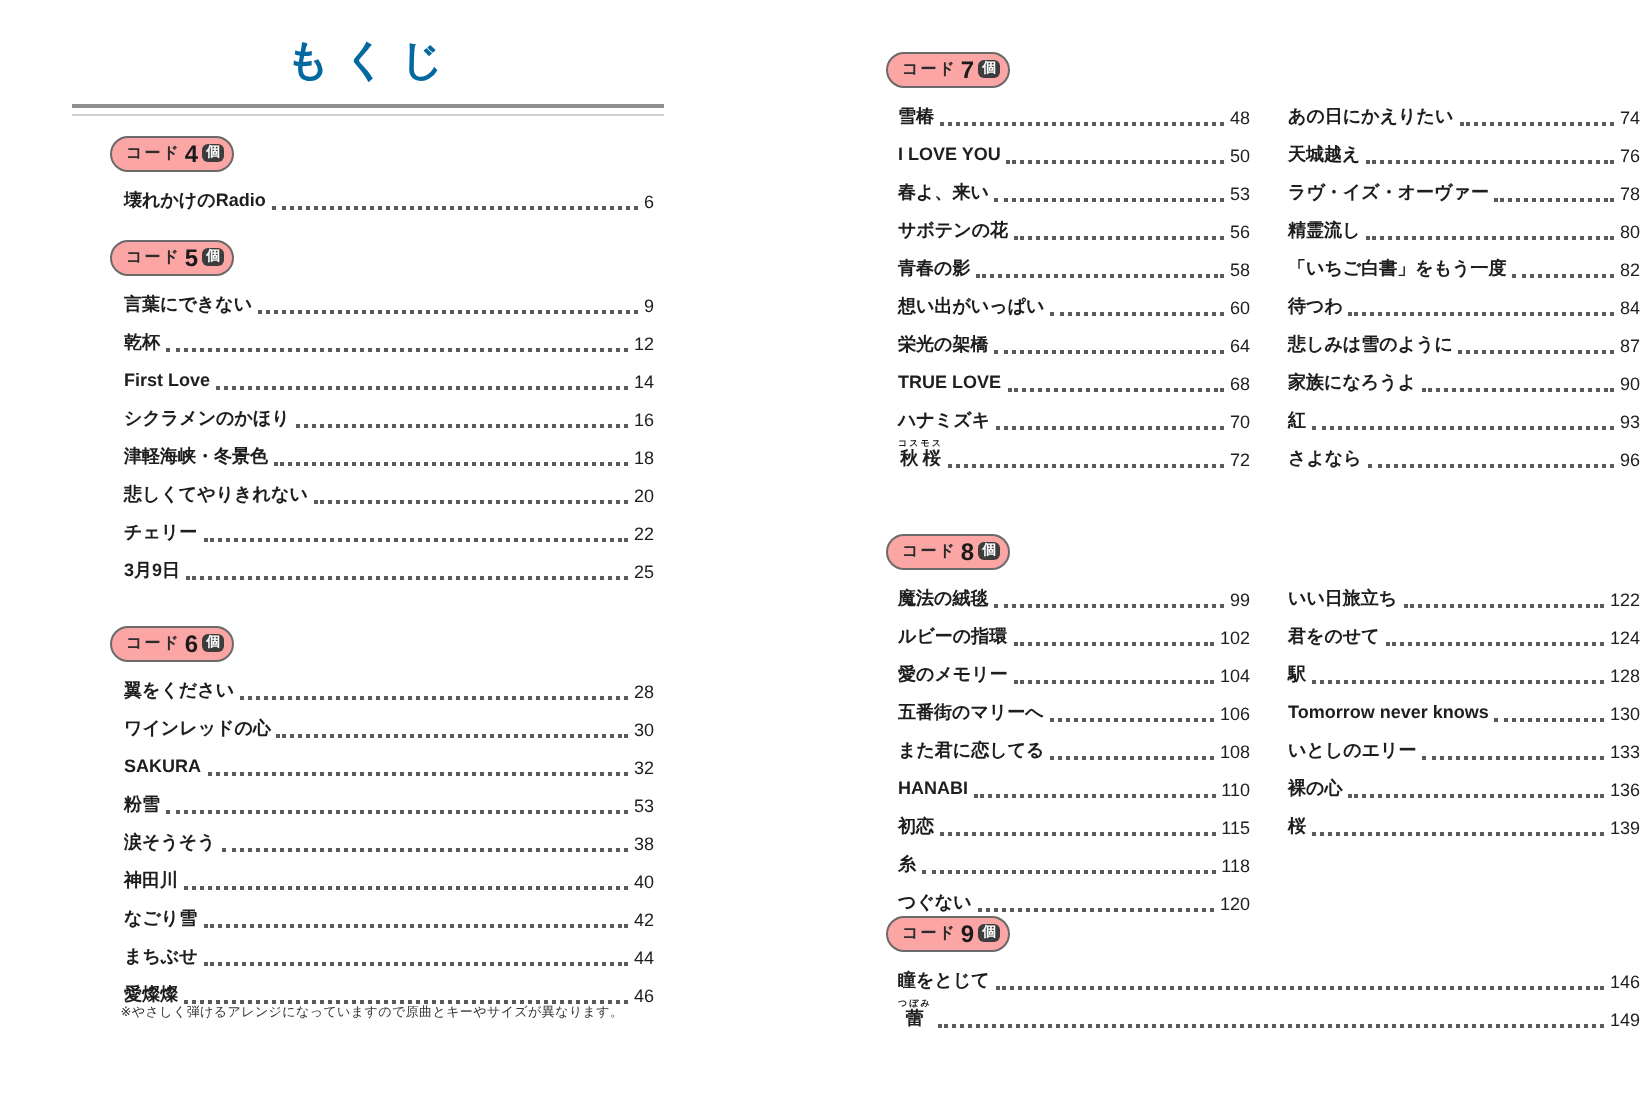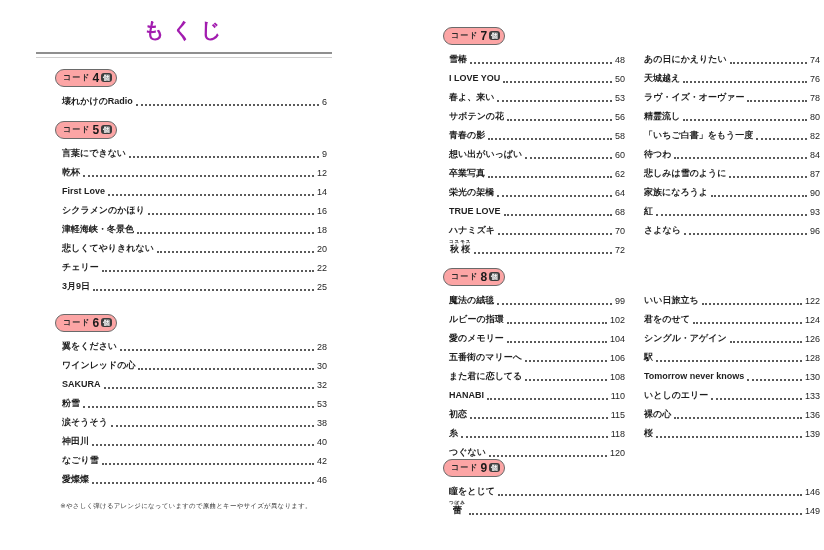--- a/index.html
+++ b/index.html
@@ -1,20 +1,20 @@
 <!DOCTYPE html>
 <html><head>
 <meta charset="utf-8">
 <style>
   html,body{margin:0;padding:0;background:#ffffff;}
   body{width:824px;height:550px;font-family:"Liberation Sans","DejaVu Sans",sans-serif;color:#222;}
   .book{position:relative;width:824px;height:550px;background:#fff;overflow:hidden;}
 
   .page-title{position:absolute;left:40px;top:16px;width:292px;text-align:center;
-    font-size:21px;font-weight:bold;letter-spacing:7px;color:#a21caf;}
+    font-size:21px;font-weight:bold;letter-spacing:7px;color:#0369a1;}
   .title-rule{position:absolute;left:36px;top:52px;width:296px;height:3px;
     border-top:2px solid #8f8f8f;border-bottom:1px solid #cfcfcf;}
 
   .section{position:absolute;}
   .sec4{left:55px;top:66px;width:272px;}
   .sec5{left:55px;top:118px;width:272px;}
   .sec6{left:55px;top:311px;width:272px;}
   .sec7{left:443px;top:24px;width:377px;}
   .sec8{left:443px;top:265px;width:377px;}
   .sec9{left:443px;top:456px;width:377px;}
@@ -153,20 +153,25 @@
             <span class="song">神田川</span>
             <span class="leader"></span>
             <span class="pnum">40</span>
           </div>
           <div class="row">
             <span class="song">なごり雪</span>
             <span class="leader"></span>
             <span class="pnum">42</span>
           </div>
           <div class="row">
+            <span class="song">まちぶせ</span>
+            <span class="leader"></span>
+            <span class="pnum">44</span>
+          </div>
+          <div class="row">
             <span class="song">愛燦燦</span>
             <span class="leader"></span>
             <span class="pnum">46</span>
           </div>
         </div>
       </div>
   </div>
 
   <div class="footnote">※やさしく弾けるアレンジになっていますので原曲とキーやサイズが異なります。</div>
 
@@ -202,25 +207,20 @@
             <span class="song">青春の影</span>
             <span class="leader"></span>
             <span class="pnum">58</span>
           </div>
           <div class="row">
             <span class="song">想い出がいっぱい</span>
             <span class="leader"></span>
             <span class="pnum">60</span>
           </div>
           <div class="row">
-            <span class="song">卒業写真</span>
-            <span class="leader"></span>
-            <span class="pnum">62</span>
-          </div>
-          <div class="row">
             <span class="song">栄光の架橋</span>
             <span class="leader"></span>
             <span class="pnum">64</span>
           </div>
           <div class="row">
             <span class="song">TRUE LOVE</span>
             <span class="leader"></span>
             <span class="pnum">68</span>
           </div>
           <div class="row">
@@ -348,25 +348,20 @@
             <span class="song">いい日旅立ち</span>
             <span class="leader"></span>
             <span class="pnum">122</span>
           </div>
           <div class="row">
             <span class="song">君をのせて</span>
             <span class="leader"></span>
             <span class="pnum">124</span>
           </div>
           <div class="row">
-            <span class="song">シングル・アゲイン</span>
-            <span class="leader"></span>
-            <span class="pnum">126</span>
-          </div>
-          <div class="row">
             <span class="song">駅</span>
             <span class="leader"></span>
             <span class="pnum">128</span>
           </div>
           <div class="row">
             <span class="song">Tomorrow never knows</span>
             <span class="leader"></span>
             <span class="pnum">130</span>
           </div>
           <div class="row">

